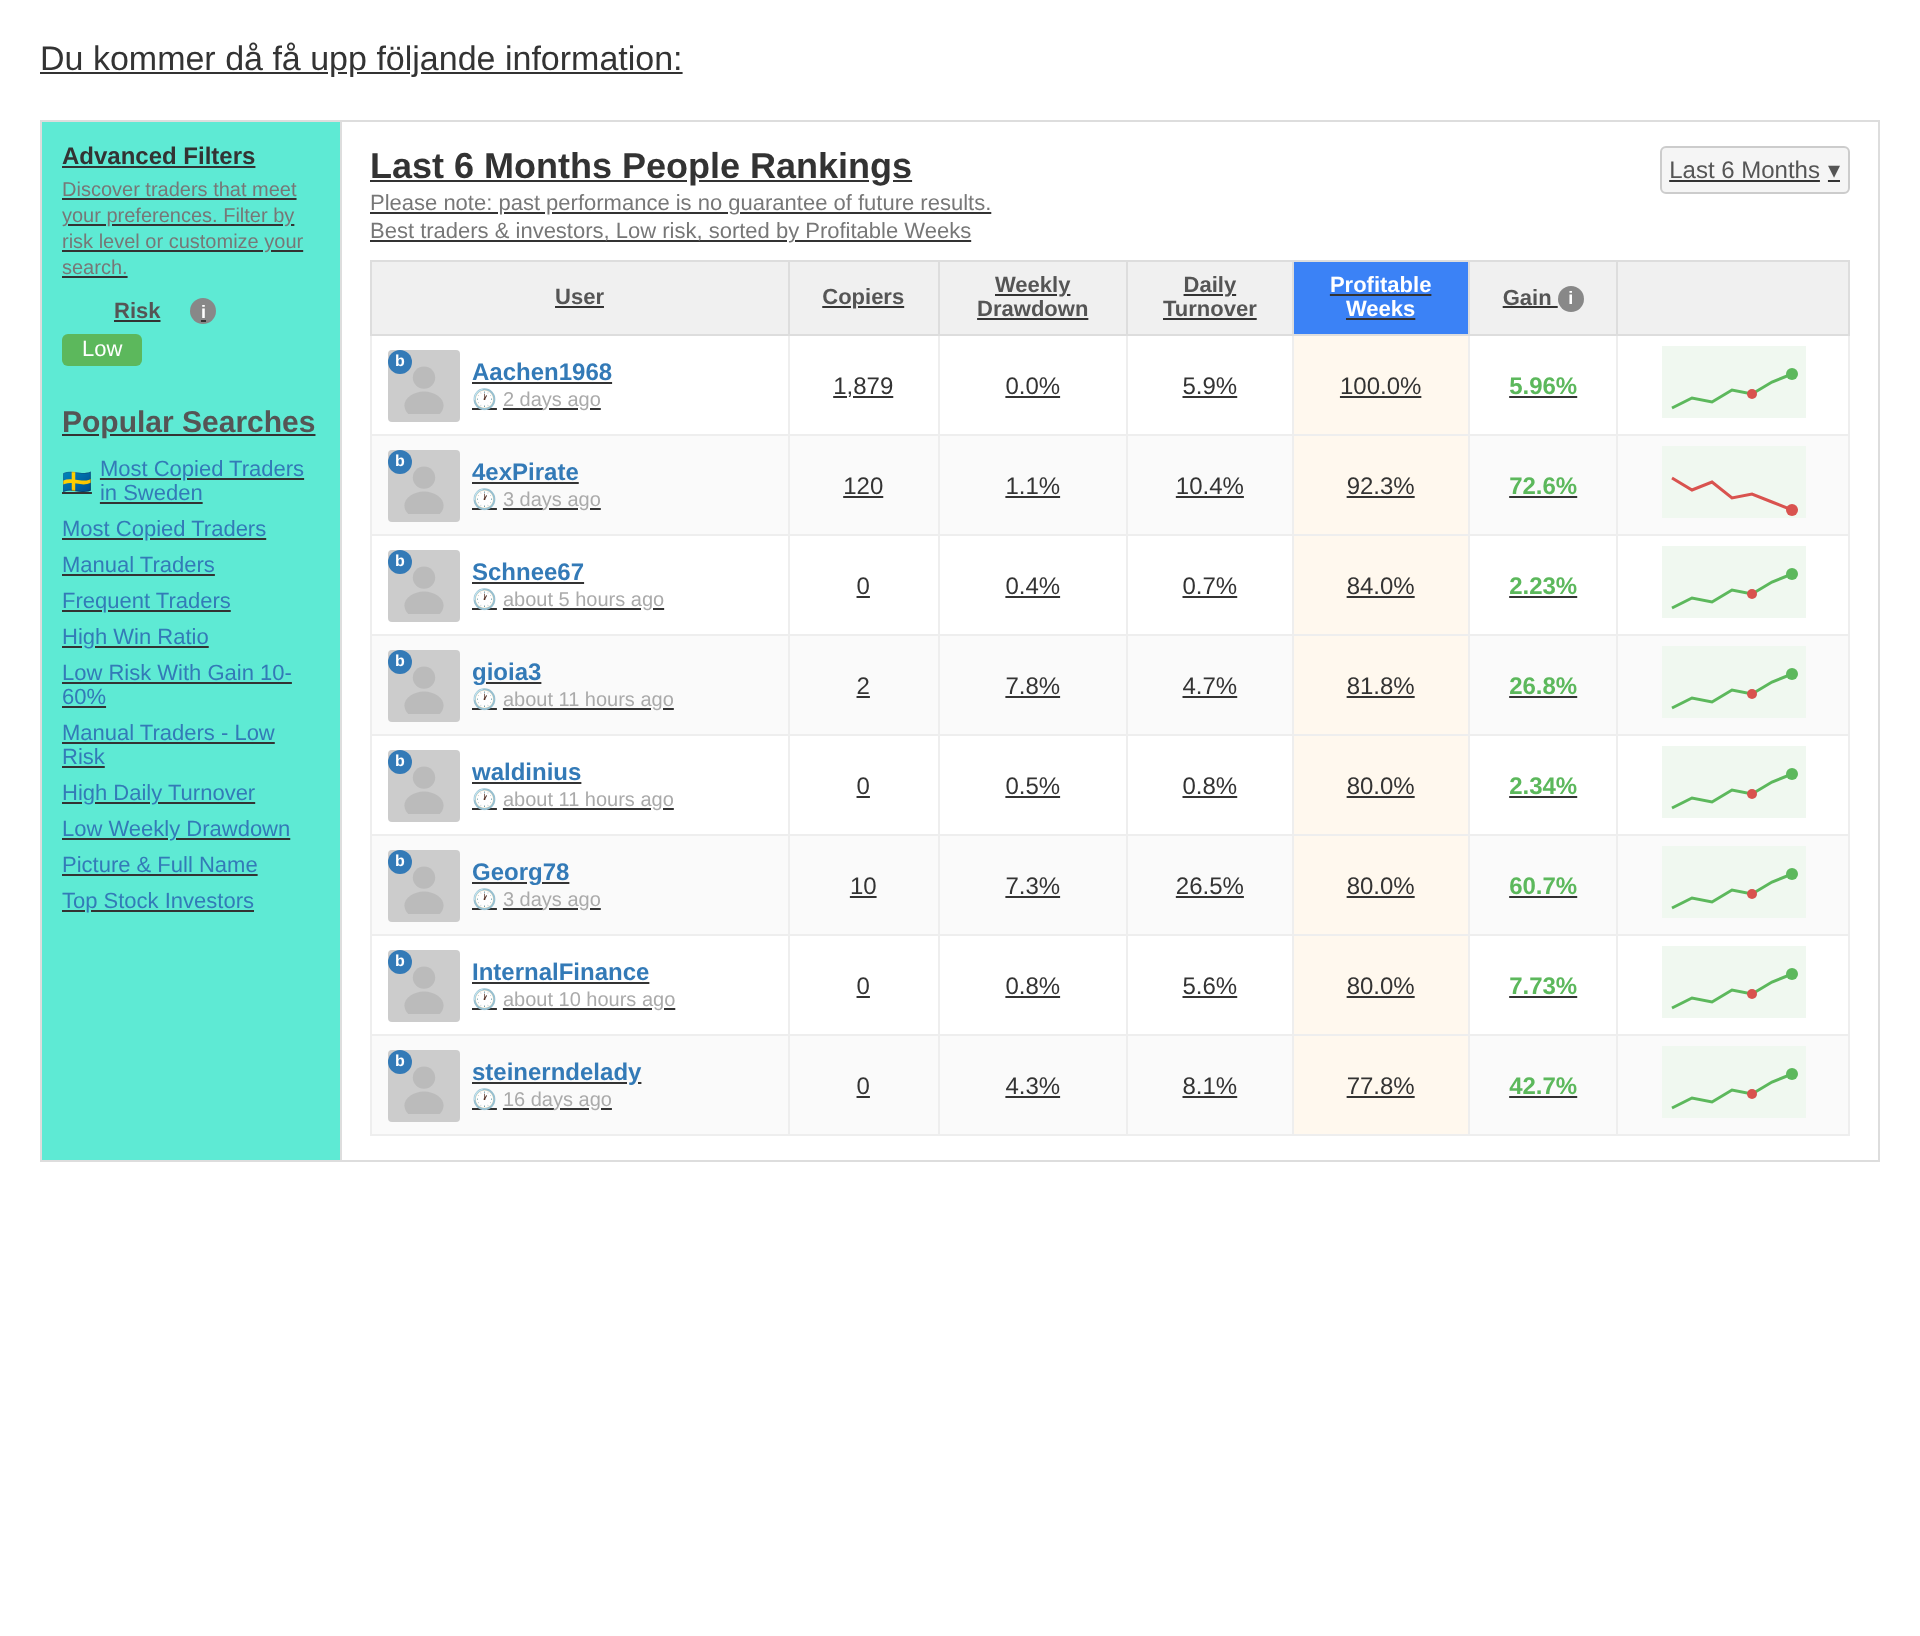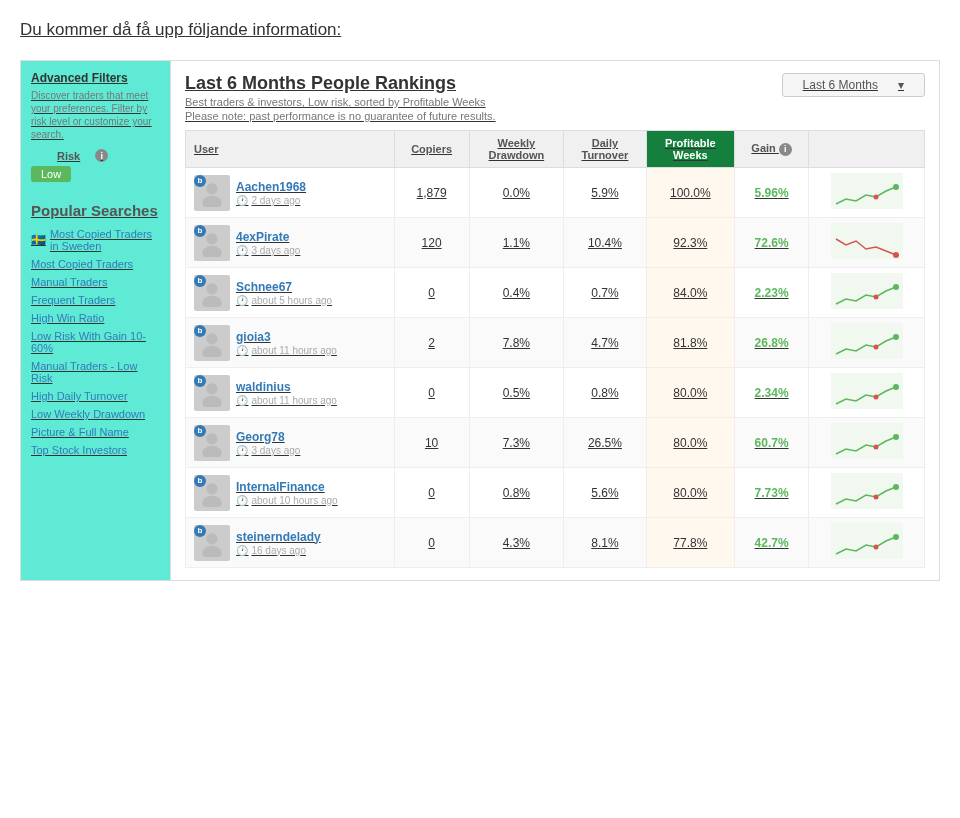--- a/index.html
+++ b/index.html
@@ -132,27 +132,27 @@
     .panel-subtitle {
       font-size: 11px;
       color: #777;
       margin-top: 2px;
     }
 
     .period-btn {
       background: #f5f5f5;
       border: 1px solid #ccc;
       border-radius: 3px;
-      padding: 4px 20px;
+      padding: 4px 4px;
       font-size: 12px;
       color: #555;
       cursor: pointer;
       display: flex;
       align-items: center;
-      gap: 20px;
+      gap: 4px;
       white-space: nowrap;
     }
 
     
     .traders-table {
       width: 100%;
       border-collapse: collapse;
       margin-top: 6px;
     }
 
@@ -164,25 +164,25 @@
       font-size: 11px;
       font-weight: bold;
       color: #555;
       padding: 6px 8px;
       border: 1px solid #ddd;
       text-align: center;
       white-space: nowrap;
     }
 
     .traders-table th.user-col {
-      text-align: left;
+      text-align: center;
     }
 
     .traders-table th.highlighted {
-      background: #15803d;
+      background: #3b82f6;
       color: #fff;
     }
 
     .traders-table td {
       padding: 5px 8px;
       border: 1px solid #eee;
       font-size: 12px;
       text-align: center;
       vertical-align: middle;
     }
@@ -322,22 +322,22 @@
           <div class="search-item">
             <span>Top Stock Investors</span>
           </div>
         </div>
     </div>
 
     <div class="right-panel">
       <div class="panel-header">
         <div>
           <div class="panel-title">Last 6 Months People Rankings</div>
+          <div class="panel-subtitle">Please note: past performance is no guarantee of future results.</div>
           <div class="panel-subtitle">Best traders &amp; investors, Low risk, sorted by Profitable Weeks</div>
-          <div class="panel-subtitle">Please note: past performance is no guarantee of future results.</div>
         </div>
         <button class="period-btn">
           <span>Last 6 Months</span>
           <span>▾</span>
         </button>
       </div>
 
       <table class="traders-table">
         <thead>
           <tr>

